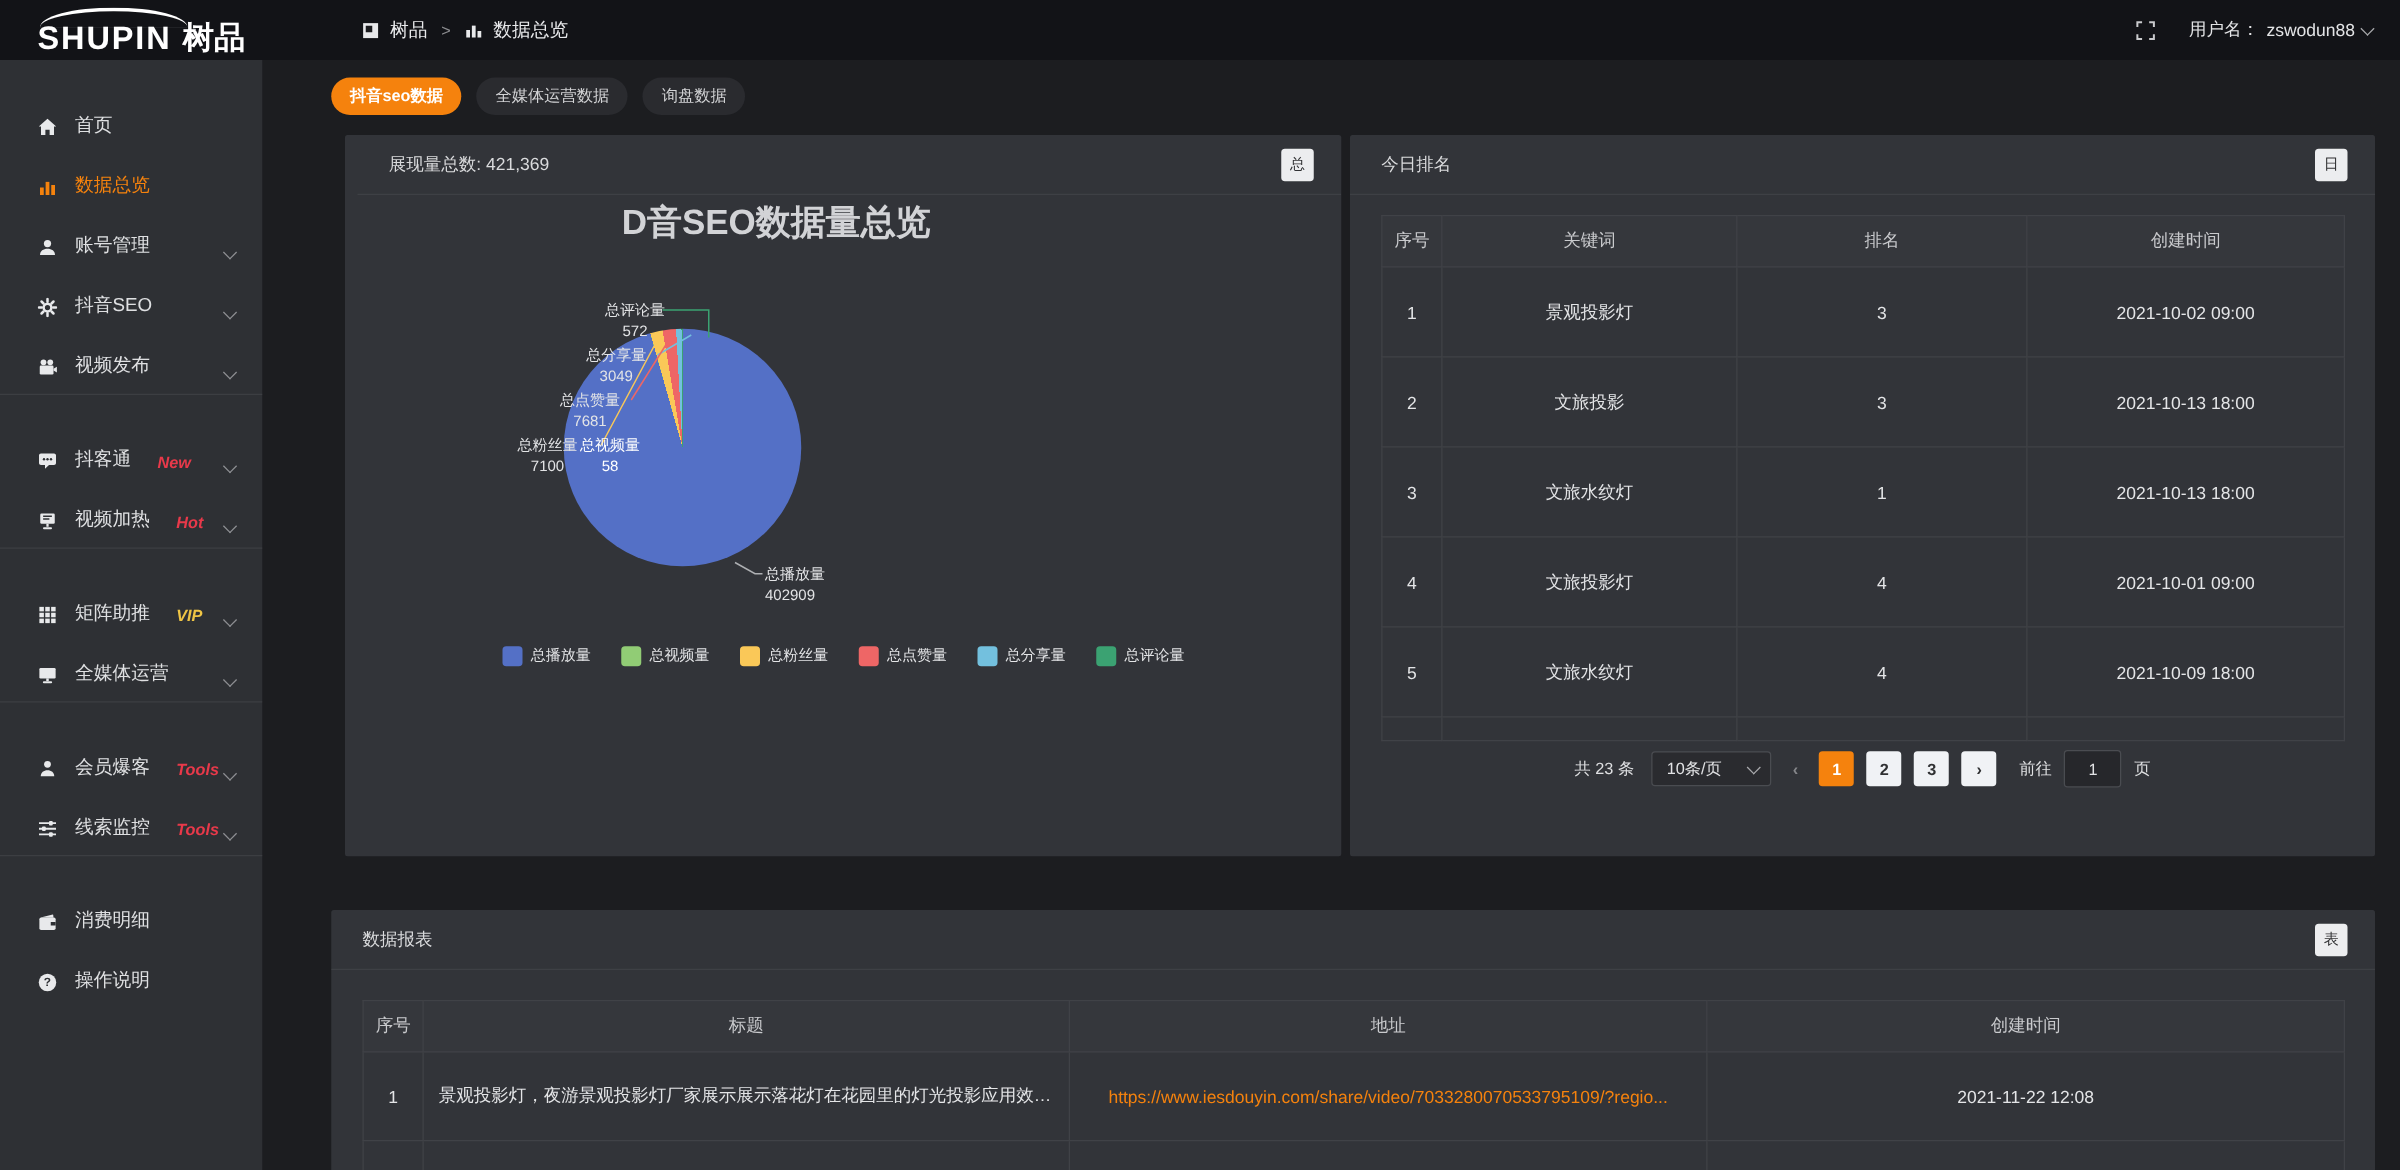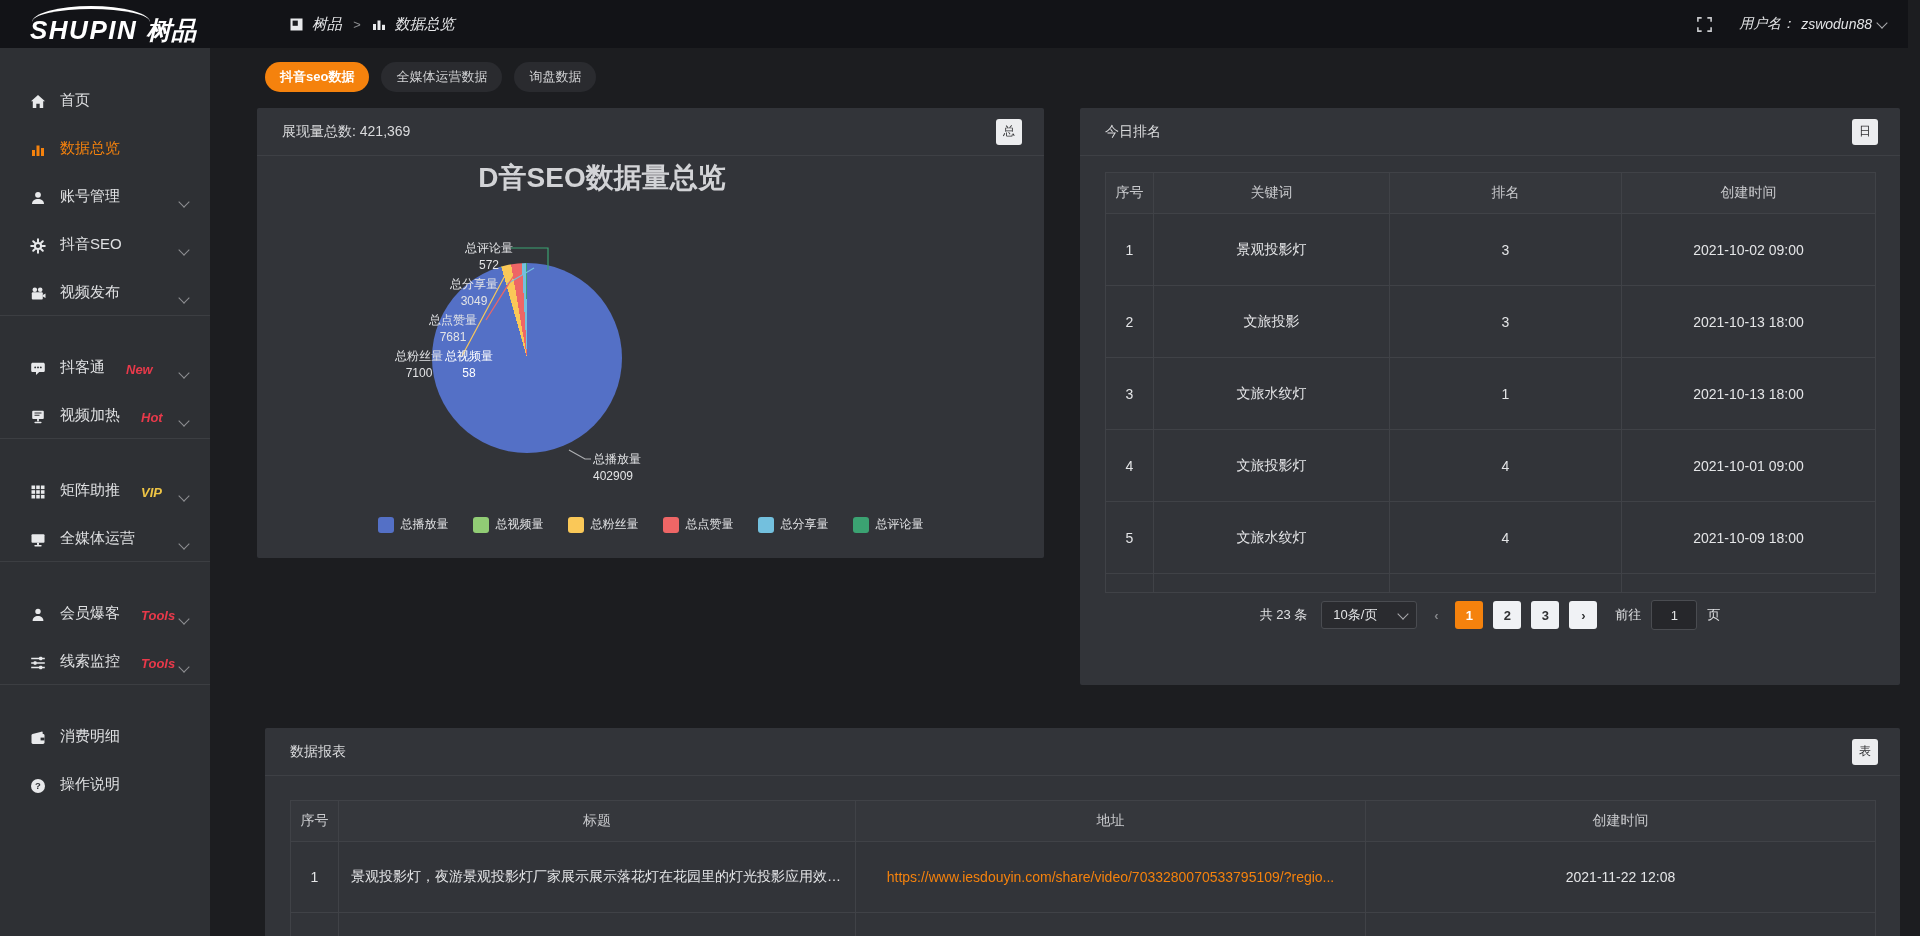--- a/index.html
+++ b/index.html
@@ -1,21 +1,21 @@
 <!DOCTYPE html>
 <html style="--accent: #F5820D; --badge-red: #E8394A; --badge-gold: #EFC545; --link: #F5820D;"><head>
 <meta charset="utf-8">
 <style>
   html,body{margin:0;padding:0;background:#000;}
   .app{position:relative;width:1920px;height:936px;overflow:hidden;background:#1C1D20;
        font-family:"Liberation Sans","DejaVu Sans",sans-serif;color:#E2E3E5;}
 
   
-  .topbar{position:absolute;left:0;top:0;right:12px;height:48px;background:#121317;
-          display:flex;align-items:center;box-sizing:border-box;padding:0 22px 0 30px;z-index:9;font-style:italic;}
+  .topbar{position:absolute;left:0;top:0;right:0;height:48px;background:#121317;
+          display:flex;align-items:center;box-sizing:border-box;padding:0 22px 0 30px;z-index:9;}
   .logo{position:relative;display:flex;align-items:flex-end;gap:9px;width:185px;}
   .logo-arc{position:absolute;left:2px;top:1px;width:118px;height:13px;
             border-top:3.5px solid #fff;border-radius:50% 50% 0 0/100% 100% 0 0;}
   .logo-en{font-size:26px;font-weight:800;letter-spacing:1.5px;color:#fff;line-height:1;padding-top:12px;}
   .logo-cn{font-size:25px;font-weight:800;color:#fff;line-height:1;}
   .breadcrumb{display:flex;align-items:center;gap:9px;margin-left:75px;font-size:15px;color:#E8E9EB;}
   .bc-sep{color:#8C8D90;font-size:13px;margin:0 2px;}
   .topbar-right{margin-left:auto;display:flex;align-items:center;gap:26px;}
   .user-wrap{display:flex;align-items:center;gap:6px;font-size:14px;color:#E3E4E6;cursor:pointer;}
   .chev{width:7px;height:7px;border-right:1.5px solid #A9AAAD;border-bottom:1.5px solid #A9AAAD;
@@ -36,21 +36,21 @@
   .sdivider{height:1px;background:#3C3E42;margin:13px 0;}
 
   
   .main{position:absolute;left:210px;top:48px;right:0;bottom:0;background:#1C1D20;overflow:hidden;}
   .tabs{position:absolute;left:55px;top:14px;display:flex;gap:12px;}
   .tab{height:30px;padding:0 15px;border-radius:15px;background:#2A2B2F;color:#D2D3D5;
        font-size:13px;display:flex;align-items:center;cursor:pointer;}
   .tab.active{background:var(--accent,#F5820D);color:#fff;font-weight:bold;}
 
   .panel{position:absolute;background:#323439;border-radius:2px;overflow:hidden;}
-  #chart-panel{left:47px;top:60px;width:787px;height:450px;}
+  #chart-panel{left:66px;top:60px;width:787px;height:577px;padding-left:10px;}
   #rank-panel{left:870px;top:60px;width:820px;height:577px;}
   #report-panel{left:55px;top:680px;width:1635px;height:360px;}
   .panel-head{height:47px;border-bottom:1px solid #3E4045;display:flex;align-items:center;
               justify-content:space-between;padding:0 22px 0 25px;font-size:14px;color:#DADBDD;}
   .corner-btn{width:26px;height:26px;background:#ECEDEF;color:#303133;border-radius:3px;
               font-size:12px;display:flex;align-items:center;justify-content:center;cursor:pointer;}
 
   
   .chart-body{position:absolute;left:0;top:48px;right:0;bottom:0;}
   .chart-title{position:absolute;top:8px;left:0;width:690px;text-align:center;

